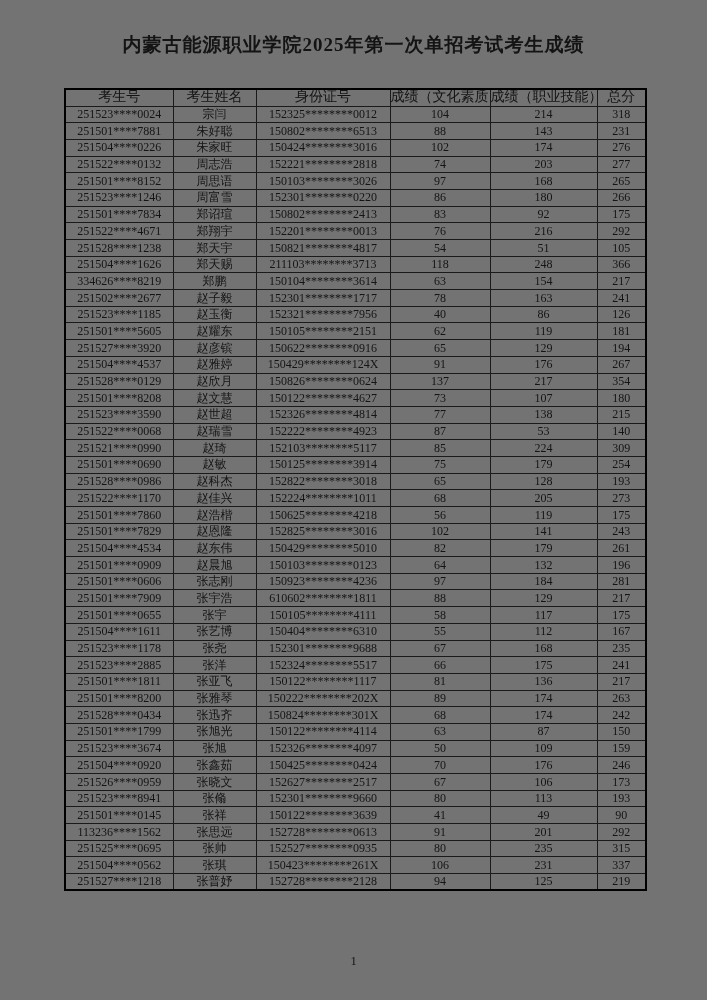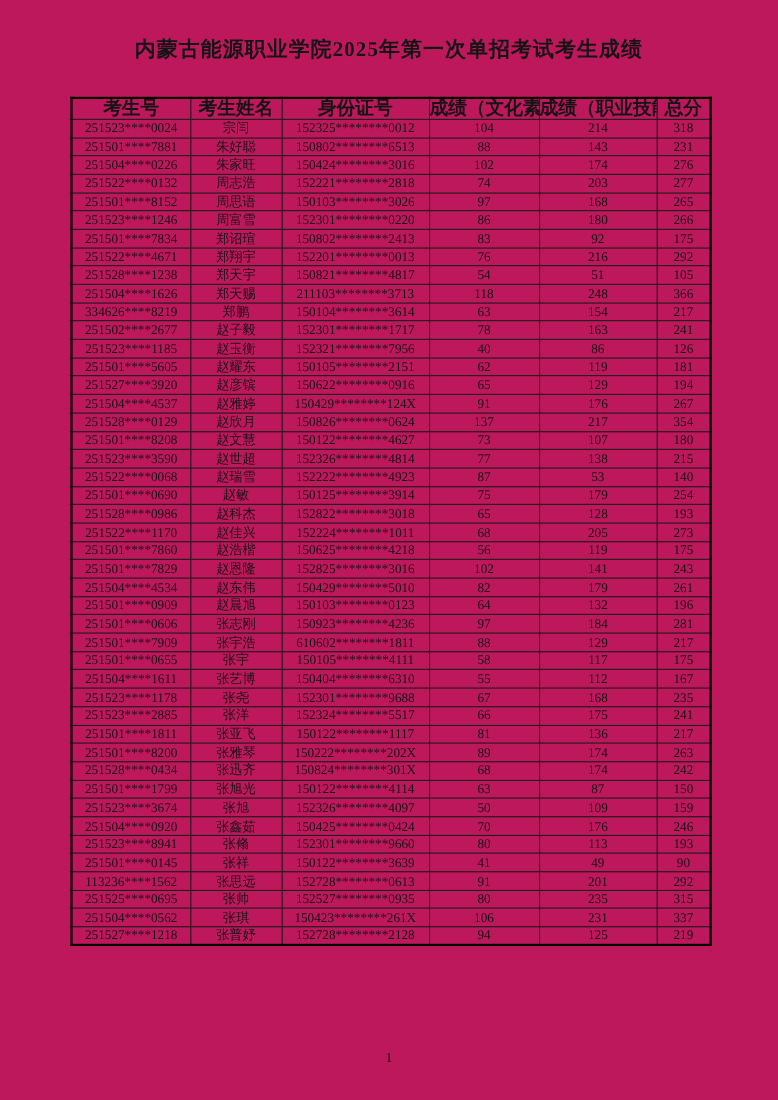--- a/index.html
+++ b/index.html
@@ -1,20 +1,20 @@
 <!DOCTYPE html>
 <html><head>
 <meta charset="utf-8">
 <style>
   * { margin:0; padding:0; box-sizing:border-box; }
   html,body { background:#ffffff; }
   .page {
     position:relative;
     width:707px; height:1000px;
-    background:#be185d;
+    background:#737373;
     font-family:"Liberation Serif","DejaVu Serif",serif;
     color:#141414;
     overflow:hidden;
   }
   .title {
     position:absolute;
     top:32px; left:0; right:0;
     text-align:center;
     font-size:19px;
     font-weight:bold;
@@ -34,22 +34,22 @@
     vertical-align:middle;
     padding:0;
     height:16.7px;
     line-height:1.05;
     font-size:12px;
     white-space:nowrap;
     overflow:hidden;
   }
   table.scores th {
     height:17px;
-    font-weight:bold;
-    font-size:17px;
+    font-weight:normal;
+    font-size:14px;
   }
   .page-number {
     position:absolute;
     top:954px; left:0; right:0;
     text-align:center;
     font-size:12.5px;
   }
 </style>
 </head>
 <body>
@@ -232,20 +232,28 @@
         </tr>
         <tr>
           <td>251522****0068</td>
           <td>赵瑞雪</td>
           <td>152222********4923</td>
           <td>87</td>
           <td>53</td>
           <td>140</td>
         </tr>
         <tr>
+          <td>251521****0990</td>
+          <td>赵琦</td>
+          <td>152103********5117</td>
+          <td>85</td>
+          <td>224</td>
+          <td>309</td>
+        </tr>
+        <tr>
           <td>251501****0690</td>
           <td>赵敏</td>
           <td>150125********3914</td>
           <td>75</td>
           <td>179</td>
           <td>254</td>
         </tr>
         <tr>
           <td>251528****0986</td>
           <td>赵科杰</td>
@@ -384,20 +392,28 @@
         </tr>
         <tr>
           <td>251504****0920</td>
           <td>张鑫茹</td>
           <td>150425********0424</td>
           <td>70</td>
           <td>176</td>
           <td>246</td>
         </tr>
         <tr>
+          <td>251526****0959</td>
+          <td>张晓文</td>
+          <td>152627********2517</td>
+          <td>67</td>
+          <td>106</td>
+          <td>173</td>
+        </tr>
+        <tr>
           <td>251523****8941</td>
           <td>张翛</td>
           <td>152301********9660</td>
           <td>80</td>
           <td>113</td>
           <td>193</td>
         </tr>
         <tr>
           <td>251501****0145</td>
           <td>张祥</td>

